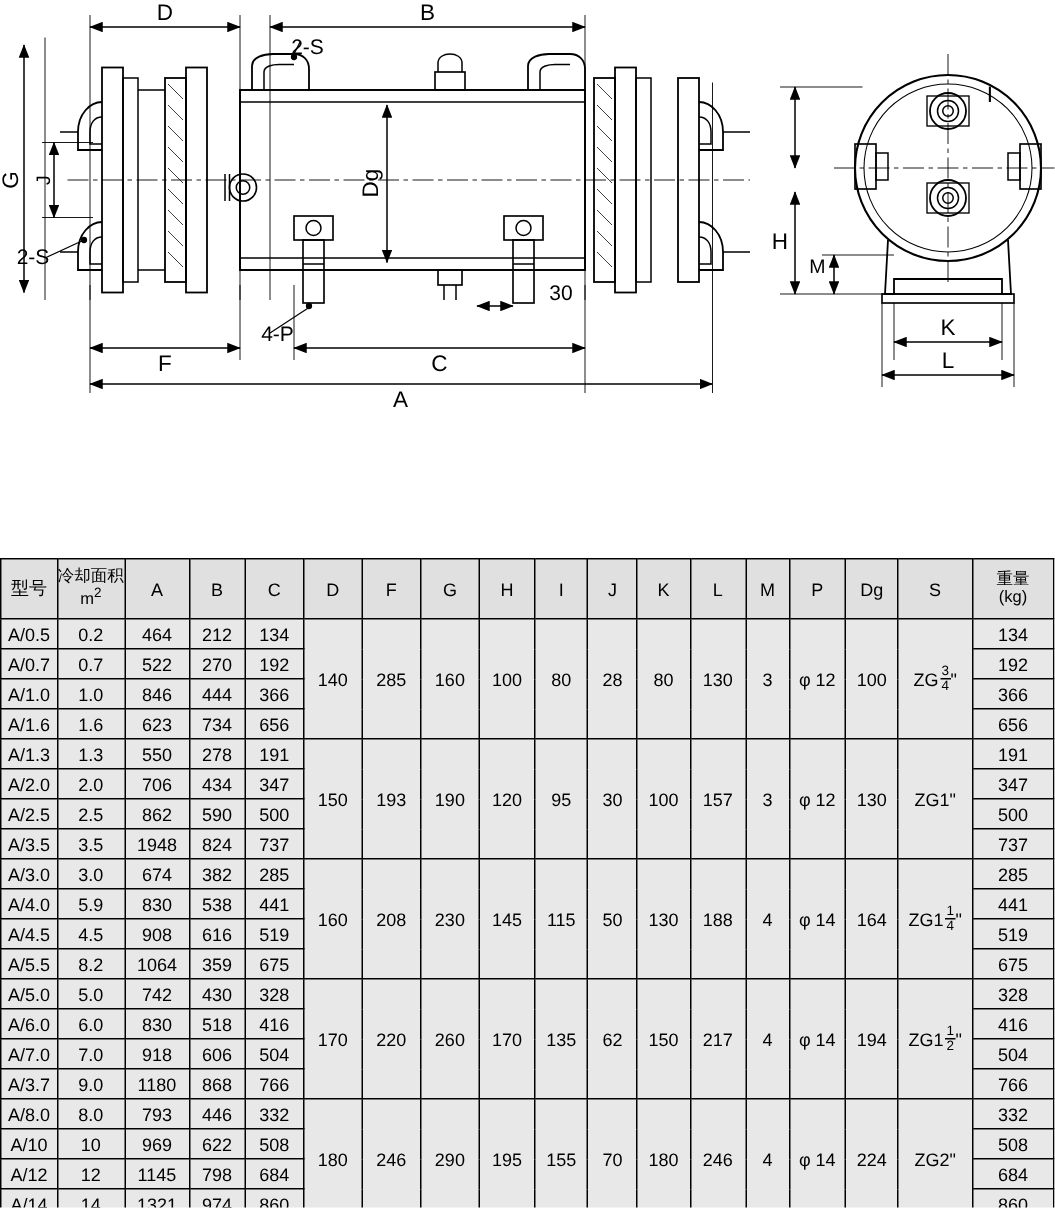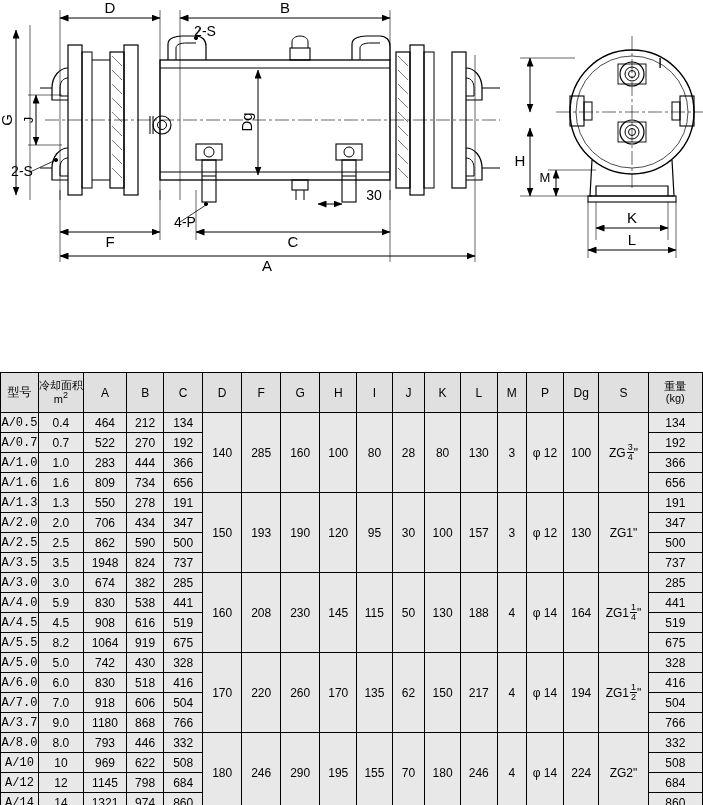--- a/index.html
+++ b/index.html
@@ -35,21 +35,21 @@
     height: 20px;
     background: #e8e8e8;
     font-weight: normal;
     white-space: nowrap;
   }
   table.spec thead th {
     height: 40px;
     background: #e0e0e0;
     font-weight: normal;
   }
-  td.model, th.model { width: 38px; text-align: left; padding-left: 3px; font-family: Liberation Mono, monospace; }
+  td.model, th.model { width: 38px; text-align: left; padding-left: 3px; }
   th.area { width: 42px; }
   td.area { width: 42px; }
   .colA { width: 44px; }
   .colB { width: 38px; }
   .colC { width: 40px; }
   .colD { width: 40px; }
   .colF { width: 40px; }
   .colG { width: 40px; }
   .colH { width: 38px; }
   .colI { width: 36px; }
@@ -322,21 +322,21 @@
             <div class="hdr-two">
               <span>重量</span><br>
               <span>(kg)</span>
             </div>
           </th>
         </tr>
       </thead>
       <tbody id="tbody">
           <tr>
             <td class="model">A/0.5</td>
-            <td class="area">0.4</td>
+            <td class="area">0.2</td>
             <td class="colA">464</td>
             <td class="colB">212</td>
             <td class="colC">134</td>
             <td class="colD" rowspan="4">140</td>
             <td class="colF" rowspan="4">285</td>
             <td class="colG" rowspan="4">160</td>
             <td class="colH" rowspan="4">100</td>
             <td class="colI" rowspan="4">80</td>
             <td class="colJ" rowspan="4">28</td>
             <td class="colK" rowspan="4">80</td>
@@ -354,29 +354,29 @@
             <td class="model">A/0.7</td>
             <td class="area">0.7</td>
             <td class="colA">522</td>
             <td class="colB">270</td>
             <td class="colC">192</td>
             <td class="colW">192</td>
           </tr>
           <tr>
             <td class="model">A/1.0</td>
             <td class="area">1.0</td>
-            <td class="colA">283</td>
+            <td class="colA">846</td>
             <td class="colB">444</td>
             <td class="colC">366</td>
             <td class="colW">366</td>
           </tr>
           <tr>
             <td class="model">A/1.6</td>
             <td class="area">1.6</td>
-            <td class="colA">809</td>
+            <td class="colA">623</td>
             <td class="colB">734</td>
             <td class="colC">656</td>
             <td class="colW">656</td>
           </tr>
           <tr>
             <td class="model">A/1.3</td>
             <td class="area">1.3</td>
             <td class="colA">550</td>
             <td class="colB">278</td>
             <td class="colC">191</td>
@@ -454,21 +454,21 @@
             <td class="area">4.5</td>
             <td class="colA">908</td>
             <td class="colB">616</td>
             <td class="colC">519</td>
             <td class="colW">519</td>
           </tr>
           <tr>
             <td class="model">A/5.5</td>
             <td class="area">8.2</td>
             <td class="colA">1064</td>
-            <td class="colB">919</td>
+            <td class="colB">359</td>
             <td class="colC">675</td>
             <td class="colW">675</td>
           </tr>
           <tr>
             <td class="model">A/5.0</td>
             <td class="area">5.0</td>
             <td class="colA">742</td>
             <td class="colB">430</td>
             <td class="colC">328</td>
             <td class="colD" rowspan="4">170</td>

